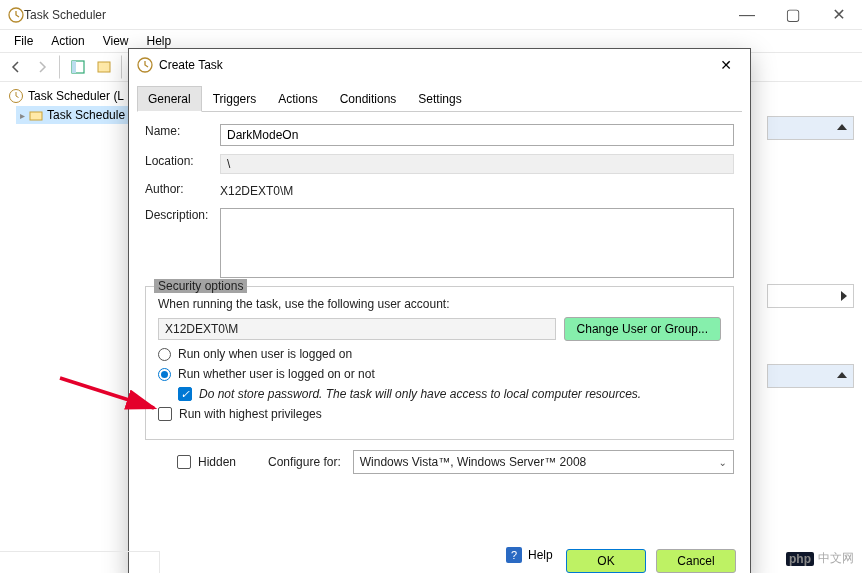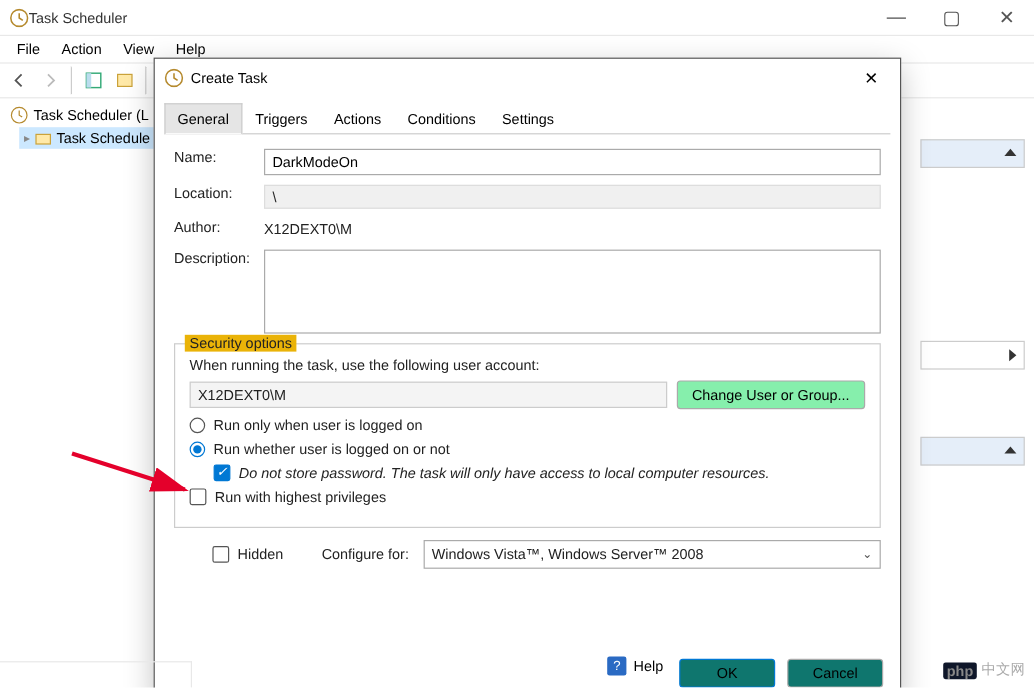--- a/index.html
+++ b/index.html
@@ -38,40 +38,40 @@
 
 .tabbody { flex: 1; padding: 12px 16px 8px 16px; font-size: 12px; color: #222; }
 .row { display: flex; margin-bottom: 8px; }
 .lbl { width: 75px; color: #222; }
 .txtinput { flex: 1; height: 22px; border: 1px solid #aaa; padding: 2px 6px; font-size: 12px; }
 .readonly { flex: 1; padding: 2px 6px; background: #f0f0f0; border: 1px solid #ddd; height: 20px; display: flex; align-items: center; }
 .plainval { flex: 1; padding: 2px 0; }
 .descbox { flex: 1; height: 70px; border: 1px solid #aaa; resize: none; font-size: 12px; padding: 4px; }
 
 .groupbox { border: 1px solid #ccc; padding: 10px 12px 12px 12px; margin-top: 4px; position: relative; }
-.groupbox .legend { position: absolute; top: -8px; left: 8px; background: #eab308; padding: 0 4px; font-size: 12px; }
+.groupbox .legend { position: absolute; top: -8px; left: 8px; background: #a3a3a3; padding: 0 4px; font-size: 12px; }
 .acctrow { display: flex; align-items: center; gap: 8px; margin: 6px 0; }
 .acctbox { flex: 1; height: 22px; border: 1px solid #ccc; background: #f4f4f4; padding: 2px 6px; display: flex; align-items: center; }
 .btn { height: 24px; padding: 0 12px; border: 1px solid #aaa; background: #86efac; border-radius: 3px; font-size: 12px; cursor: pointer; }
 
 .radioline, .checkline { display: flex; align-items: center; gap: 7px; margin: 6px 0; }
 .faux-radio { width: 13px; height: 13px; border: 1px solid #555; border-radius: 50%; display: flex; align-items: center; justify-content: center; flex-shrink: 0; }
 .faux-radio.checked { border-color: #0078d4; }
 .faux-radio.checked::after { content: ""; width: 7px; height: 7px; background: #0078d4; border-radius: 50%; }
 .faux-check { width: 14px; height: 14px; border: 1px solid #555; border-radius: 2px; display: flex; align-items: center; justify-content: center; flex-shrink: 0; background: #fff; }
 .faux-check.checked { background: #0078d4; border-color: #0078d4; color: #fff; }
 .faux-check.checked::after { content: "✓"; font-size: 11px; line-height: 1; }
 .indent { margin-left: 20px; font-style: italic; }
 
 .configrow { display: flex; align-items: center; gap: 12px; margin-top: 10px; margin-left: 32px; }
 .select { flex: 1; height: 24px; border: 1px solid #aaa; padding: 0 6px; display: flex; align-items: center; justify-content: space-between; }
 .caret { font-size: 10px; color: #555; }
 
 .dlg-footer { height: 44px; display: flex; align-items: center; justify-content: flex-end; gap: 10px; padding: 0 14px; }
-.ftrbtn { width: 80px; height: 24px; border: 1px solid #aaa; background: #0f766e; border-radius: 3px; font-size: 12px; }
+.ftrbtn { width: 80px; height: 24px; border: 1px solid #aaa; background: #bef264; border-radius: 3px; font-size: 12px; }
 .ftrbtn:first-child { border-color: #0078d4; }
 
 
 .annot-arrow { position: absolute; left: 56px; top: 370px; pointer-events: none; }
 
 
 .helpbar { position: absolute; left: 506px; bottom: 6px; height: 24px; display: flex; align-items: center; gap: 6px; font-size: 12px; }
 .helpicon { width: 16px; height: 16px; background: #2a6ac3; color: #fff; display: flex; align-items: center; justify-content: center; font-size: 11px; border-radius: 2px; }
 .statusbar { position: absolute; left: 0; bottom: 0; width: 160px; height: 22px; border-top: 1px solid #e8e8e8; border-right: 1px solid #e8e8e8; }
 

